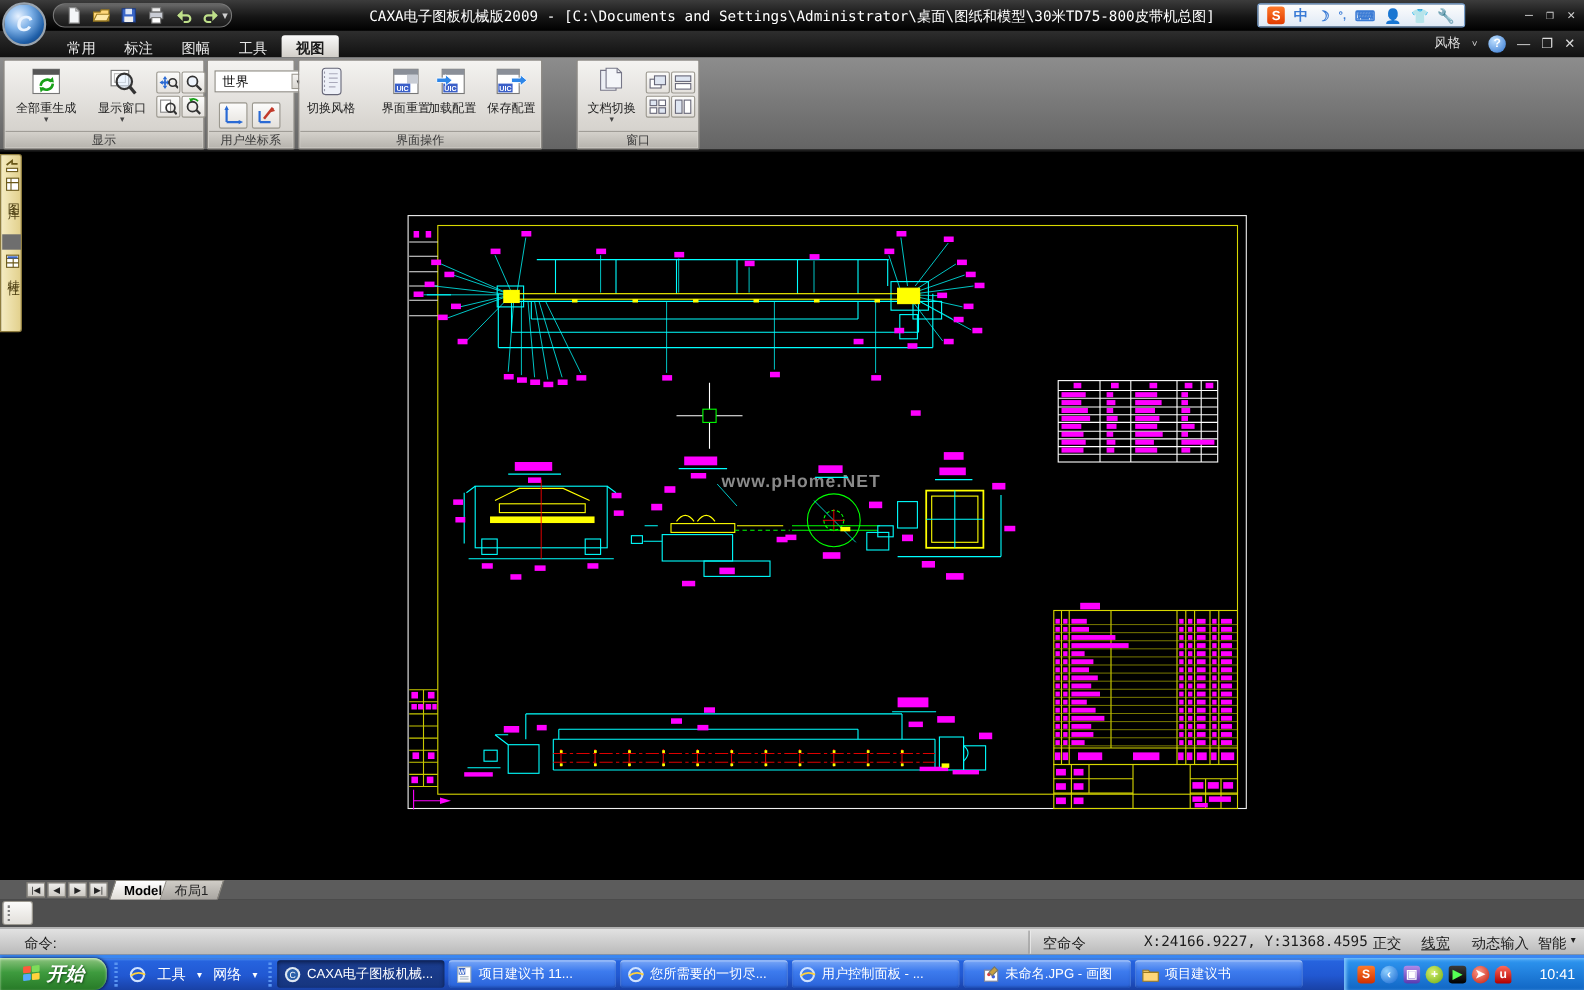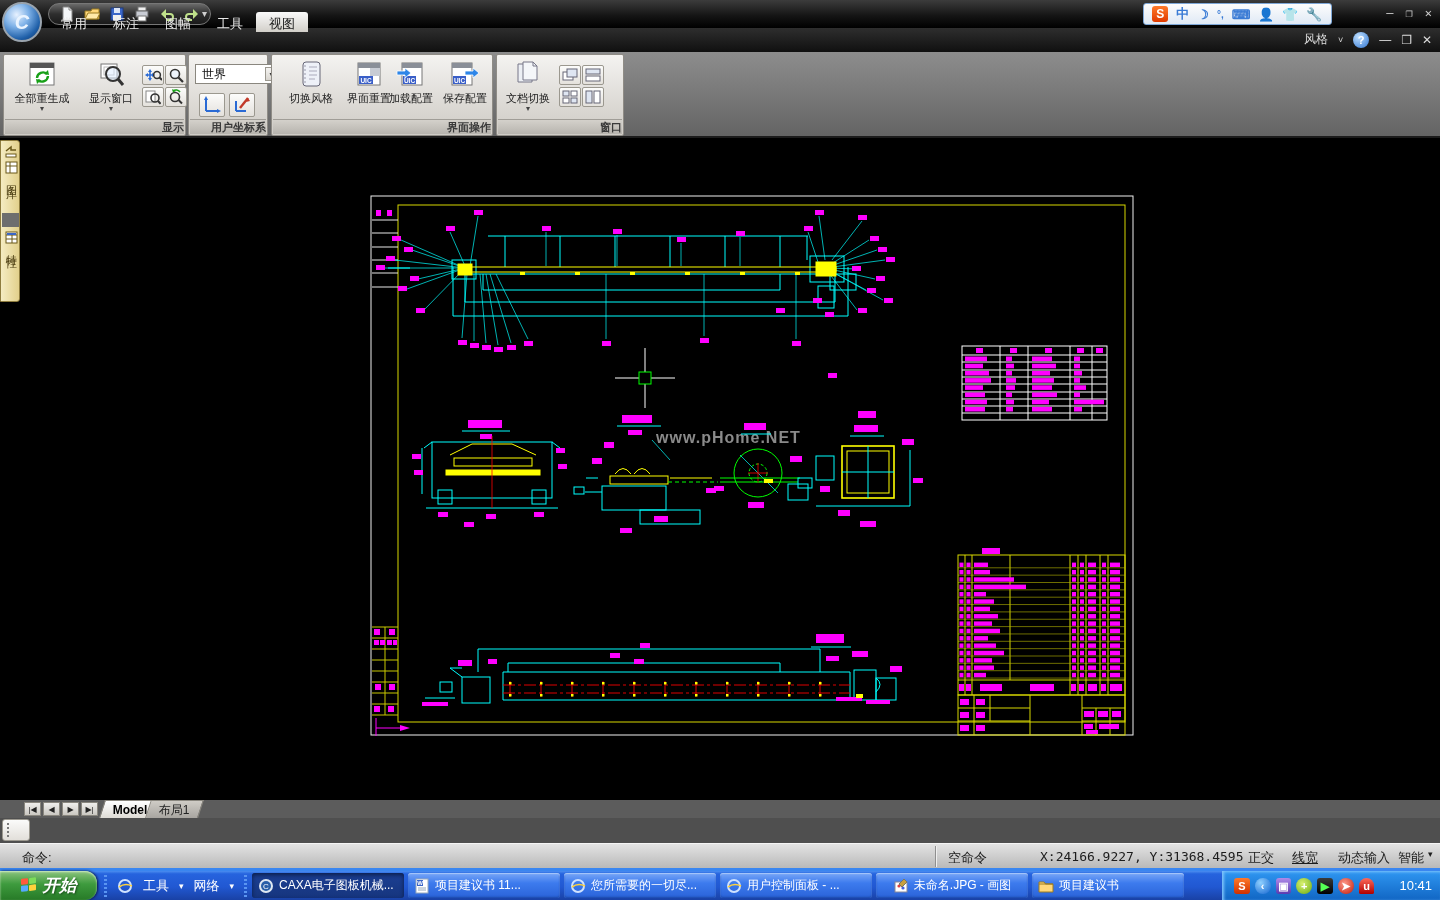--- a/index.html
+++ b/index.html
@@ -26,36 +26,36 @@
   .sogou .sg { font-size:13px; color:#3a7bd5; font-weight:bold; }
   .sg-s { width:16px; height:16px; background:linear-gradient(#ff7a2a,#e03a00); color:#fff; border-radius:3px;
     font-size:12px; font-weight:bold; text-align:center; line-height:16px; }
   .caption-btns { position:absolute; right:8px; top:6px; display:flex; gap:12px; color:#cfcfcf;
     font-size:12px; font-family:"DejaVu Sans Mono", monospace; }
   .caption-btns span { cursor:default; }
 
   
   .menurow { position:absolute; left:0; top:28px; width:1440px; height:24px;
     background:linear-gradient(#2e2e2e,#101010); }
-  .menu-tabs { position:absolute; left:48px; top:12px; height:20px; display:flex; }
+  .menu-tabs { position:absolute; left:48px; top:32px; height:20px; display:flex; }
   .mtab { width:52px; text-align:center; line-height:24px; color:#e8e8e8; font-size:13px; cursor:default; }
   .mtab.active { background:linear-gradient(#fafafa,#d2cfc9); color:#1a1a1a;
-    border-radius:3px 3px 0 0; font-weight:normal;text-align:center; }
+    border-radius:3px 3px 0 0; font-weight:bold;text-align:center; }
   .menurow-right { position:absolute; right:8px; top:31px; display:flex; align-items:center; gap:10px;
     color:#dcdcdc; font-size:12px; }
   .help-dot { width:16px; height:16px; border-radius:50%; background:radial-gradient(circle at 35% 30%,#bfe0ff,#2f74d0);
     color:#fff; text-align:center; line-height:16px; font-size:11px; font-weight:bold; }
 
   
   .ribbon { position:absolute; left:0; top:52px; width:1440px; height:86px;
     background:linear-gradient(#8d8d8d,#646464); border-bottom:2px solid #1c1c1c; }
   .rgroup { position:absolute; top:2px; height:82px; background:linear-gradient(#f4f3f1,#d9d6d1 70%,#cfccc6);
     border:1px solid #8f8c86; border-radius:2px; }
-  .rgroup .glabel { position:absolute; left:1px; right:1px; bottom:1px; height:15px; text-align:right;
-    font-size:11px; color:#3a3a3a; background:linear-gradient(#d4d1cb,#b7b4ae); border-top:1px solid #a09d97;font-weight:bold; }
+  .rgroup .glabel { position:absolute; left:1px; right:1px; bottom:1px; height:15px; text-align:center;
+    font-size:11px; color:#3a3a3a; background:linear-gradient(#d4d1cb,#b7b4ae); border-top:1px solid #a09d97; }
   .bigbtn { position:absolute; top:4px; display:flex; flex-direction:column; align-items:center; width:72px; cursor:default; }
   .bigbtn .blabel { font-size:11px; color:#222; margin-top:2px; white-space:nowrap; }
   .bigbtn .dd { font-size:8px; color:#444; line-height:6px; }
   .smallico { position:absolute; width:22px; height:20px; background:linear-gradient(#fcfcfb,#e4e1dc);
     border:1px solid #9b988f; border-radius:2px; display:flex; align-items:center; justify-content:center; }
   .combo { position:absolute; width:86px; height:20px; background:#fff; border:1px solid #8a877f;
     font-size:12px; color:#111; line-height:18px; padding-left:6px; }
   .combo .ca { position:absolute; right:2px; top:2px; width:13px; height:14px;
     background:linear-gradient(#f5f4f2,#d8d5cf); border:1px solid #9b988f; font-size:8px; color:#333;
     text-align:center; line-height:14px; }
@@ -152,20 +152,21 @@
       <svg class="ico16" viewBox="0 0 16 16">
           <path d="M3 8h8a3 3 0 0 1 0 6H8" fill="none" stroke="#bfe08a" stroke-width="2"></path>
           <path d="M7 3L2 8l5 5z" fill="#bfe08a"></path>
         </svg>
       <svg class="ico16" viewBox="0 0 16 16">
           <path d="M13 8H5a3 3 0 0 0 0 6h3" fill="none" stroke="#bfe08a" stroke-width="2"></path>
           <path d="M9 3l5 5-5 5z" fill="#bfe08a"></path>
         </svg>
     </div>
     <div class="qat-more">▾</div>
+    <div class="win-title">CAXA电子图板机械版2009 - [C:\Documents and Settings\Administrator\桌面\图纸和模型\30米TD75-800皮带机总图]</div>
     <div class="sogou">
       <span class="sg-s">S</span>
       <span class="sg">中</span>
       <span class="sg">☽</span>
       <span class="sg" style="font-size:10px">°,</span>
       <span class="sg">⌨</span>
       <span class="sg" style="color:#9aa2ac">👤</span>
       <span class="sg">👕</span>
       <span class="sg">🔧</span>
     </div>
@@ -264,21 +265,21 @@
         <svg width="20" height="20" viewBox="0 0 20 20">
             <path d="M4 16V6M4 16h10" stroke="#2a6ad4" stroke-width="2"></path>
             <path d="M16 3L8 13" stroke="#c23a2a" stroke-width="2.4"></path>
             <path d="M16 3l-2 4 4-1z" fill="#c23a2a"></path>
           </svg>
       </div>
       <div class="glabel">用户坐标系</div>
     </div>
 
     <div class="rgroup" style="left:271px; width:222px;">
-      <div class="bigbtn" style="left:12px; width:54px;">
+      <div class="bigbtn" style="left:2px; width:54px;">
         <svg width="28" height="30" viewBox="0 0 28 30">
           <rect x="6" y="3" width="17" height="24" rx="3" fill="#eef1f8" stroke="#667"></rect>
           <path d="M8 6v18" stroke="#99a" stroke-dasharray="2 2"></path>
             <path d="M12 8h8M12 12h8M12 16h8M12 20h6" stroke="#aab"></path>
         </svg>
         <span class="blabel">切换风格</span>
       </div>
       <div class="bigbtn" style="left:70px; width:54px;">
         <svg width="30" height="30" viewBox="0 0 30 30">
           <rect x="4" y="4" width="22" height="22" fill="#fff" stroke="#777"></rect>
@@ -305,21 +306,21 @@
             <rect x="2" y="4" width="20" height="5" fill="#8a8f98"></rect>
           <rect x="3" y="17" width="13" height="8" fill="#3a5fc8"></rect>
             <text x="9.5" y="23.5" font-size="6.5" font-weight="bold" fill="#fff" text-anchor="middle">UIC</text>
           <path d="M15 12h8V9l6 5-6 5v-3h-8z" fill="#2e86e8" stroke="#fff" stroke-width="0.8"></path>
         </svg>
         <span class="blabel">保存配置</span>
       </div>
       <div class="glabel">界面操作</div>
     </div>
 
-    <div class="rgroup" style="left:496px; width:128px;">
+    <div class="rgroup" style="left:524px; width:112px;">
       <div class="bigbtn" style="left:2px; width:58px;">
         <svg width="32" height="30" viewBox="0 0 32 30">
           <path d="M6 5h10l4 4v14H6z" fill="#eceff4" stroke="#778"></path>
           <path d="M11 3h10l4 4v14H11z" fill="#f4f6f9" stroke="#778"></path>
           <path d="M21 3v4h4" fill="none" stroke="#778"></path>
         </svg>
         <span class="blabel">文档切换</span>
           <span class="dd">▾</span>
       </div>
       <div class="smallico" style="left:62px; top:10px;">

